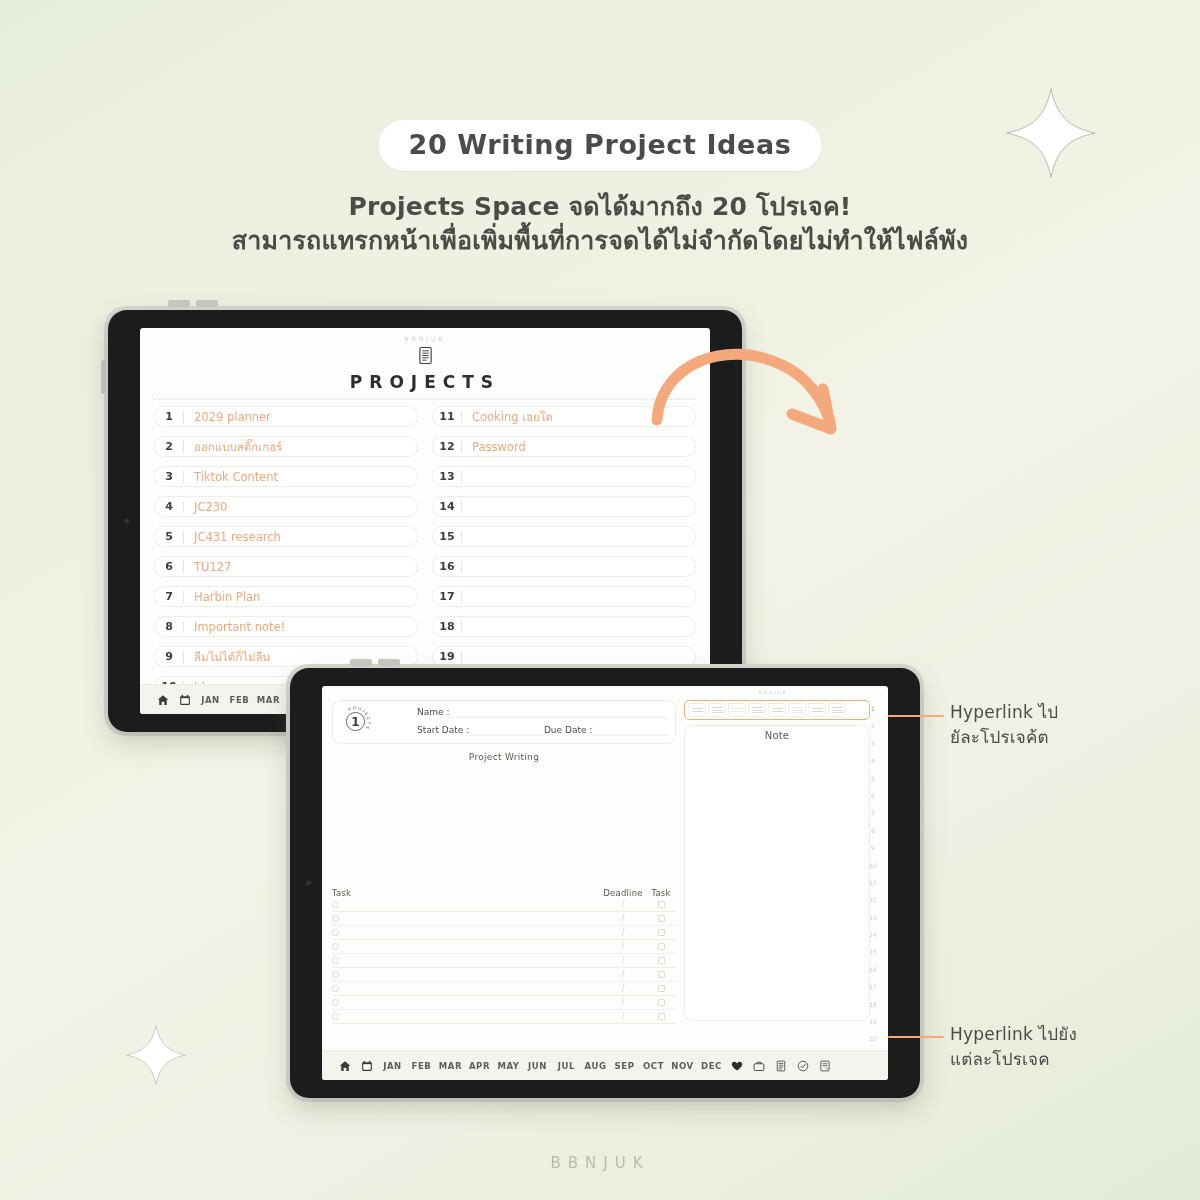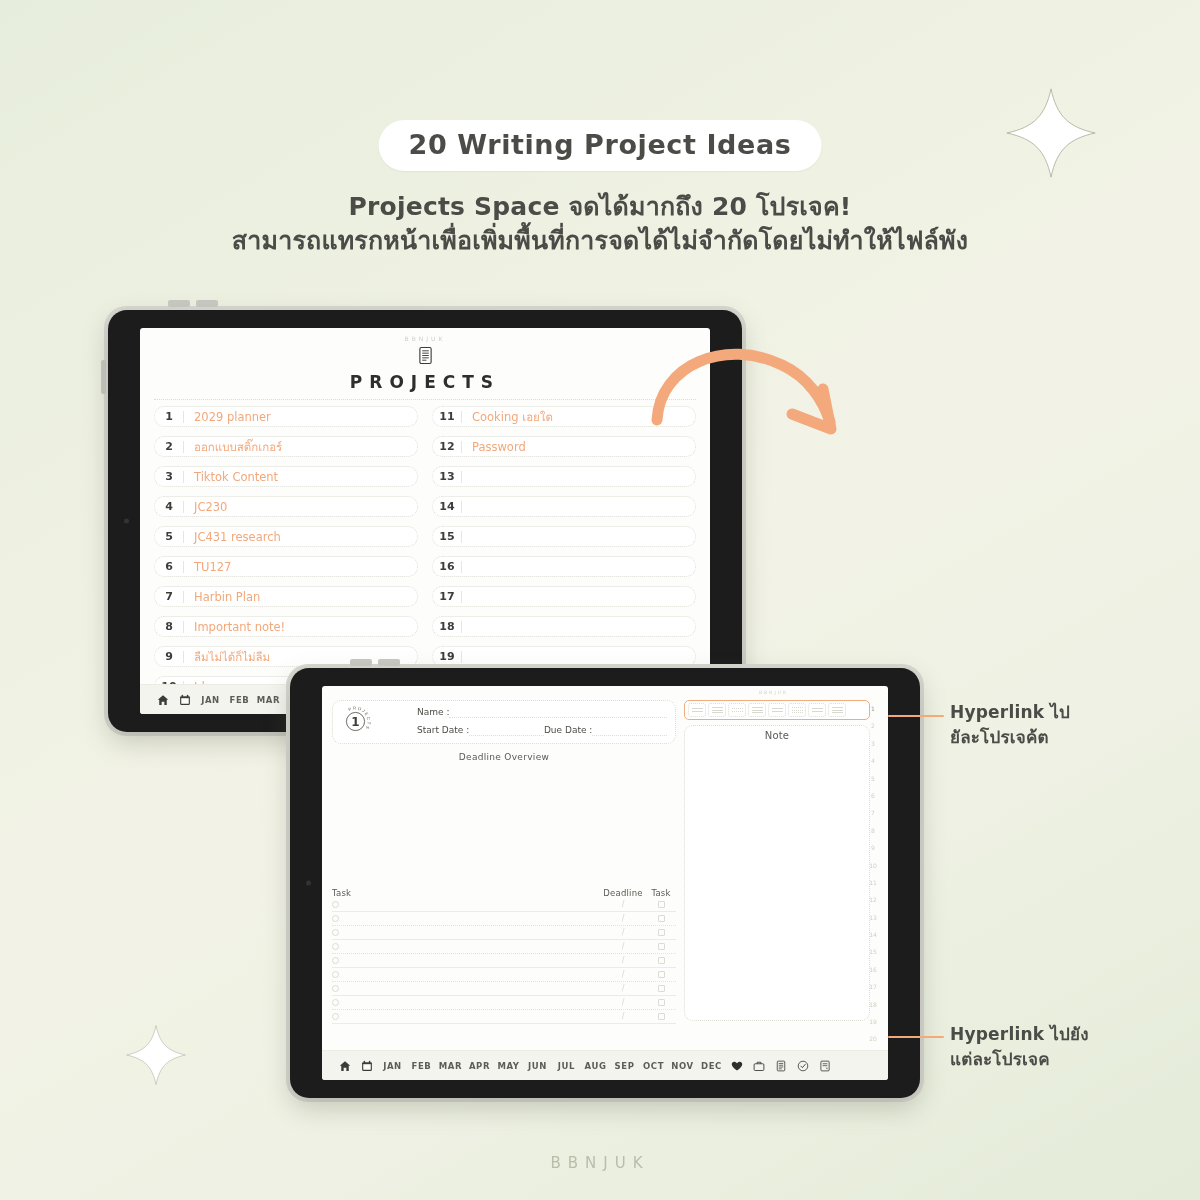--- a/index.html
+++ b/index.html
@@ -224,21 +224,21 @@
     width: 230px; font-size: 16.5px; line-height: 1.5;
     color: #f4b489; font-weight: 500;
   }
   .bullets li { list-style: none; position: relative; padding-left: 19px; margin-bottom: 5px; }
   .bullets li::before {
     content: ""; position: absolute; left: 2px; top: 10px;
     width: 6px; height: 6px; border-radius: 50%; background: #f4b489;
   }
 
   .callout {
-    position: absolute; font-size: 17px; font-weight: 700;
+    position: absolute; font-size: 17px; font-weight: 400;
     line-height: 1.45; color: #4b4b47; letter-spacing: 0.2px;
   }
   #callout1 { left: 950px; top: 700px; width: 210px; }
   #callout2 { left: 950px; top: 1022px; width: 215px; }
   .lead-line {
     position: absolute; height: 2px; background: #f3a97a; border-radius: 1px;
   }
   #lead1 { left: 888px; top: 715px; width: 56px; }
   #lead2 { left: 888px; top: 1036px; width: 56px; }
 
@@ -465,21 +465,21 @@
             </div>
             <div class="fld">
               <span class="fld-lab">Start Date :</span>
               <span class="fld-line dotted" style="max-width:86px"></span>
               <span class="fld-lab">Due Date :</span>
               <span class="fld-line dotted"></span>
             </div>
           </div>
         </div>
 
-        <div class="overview-lab">Deadline Overview</div>
+        <div class="overview-lab">Project Writing</div>
         <div class="overview-box"></div>
 
         <div class="task-head">
           <span class="t">Task</span>
           <span class="d">Deadline</span>
           <span class="dn">Task</span>
         </div>
         <div id="task-rows">
             <div class="task-row">
               <span class="tcirc"></span>

